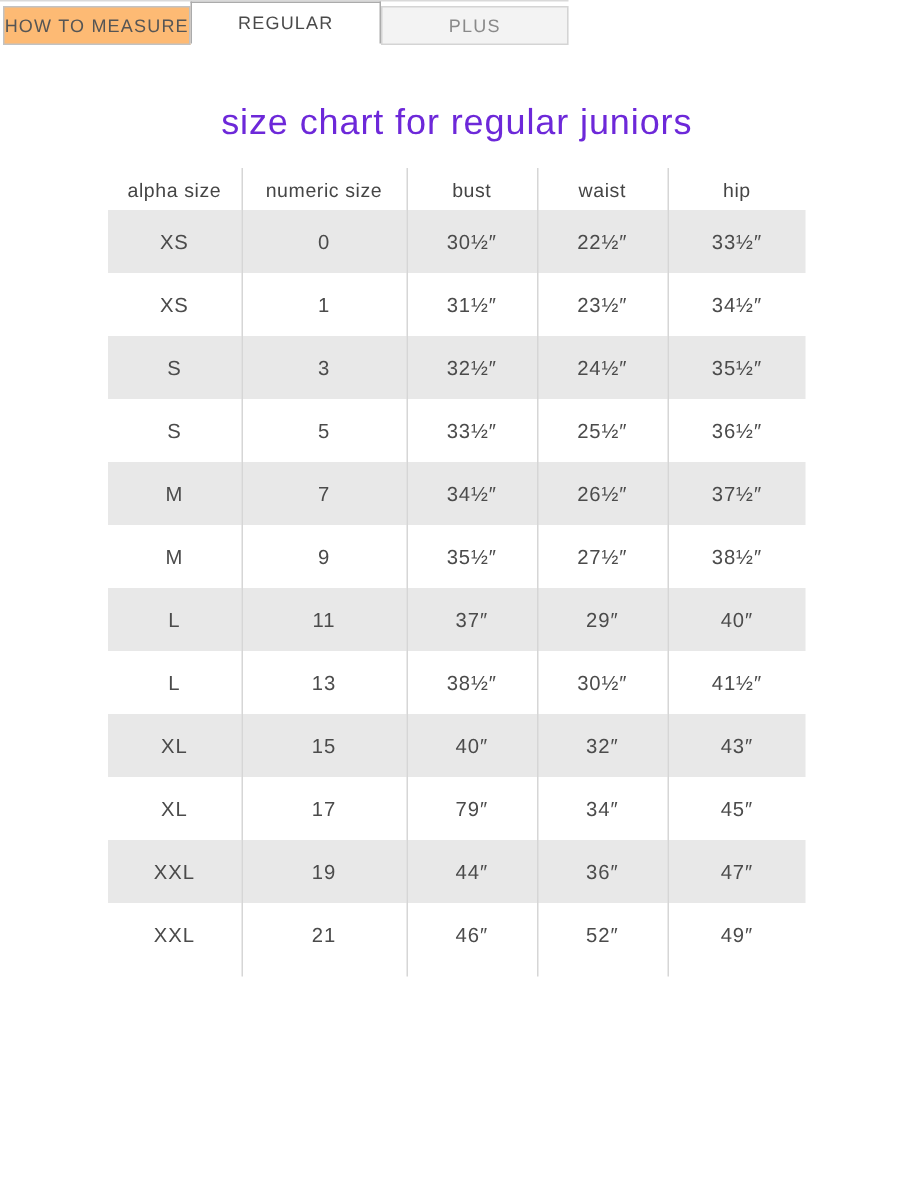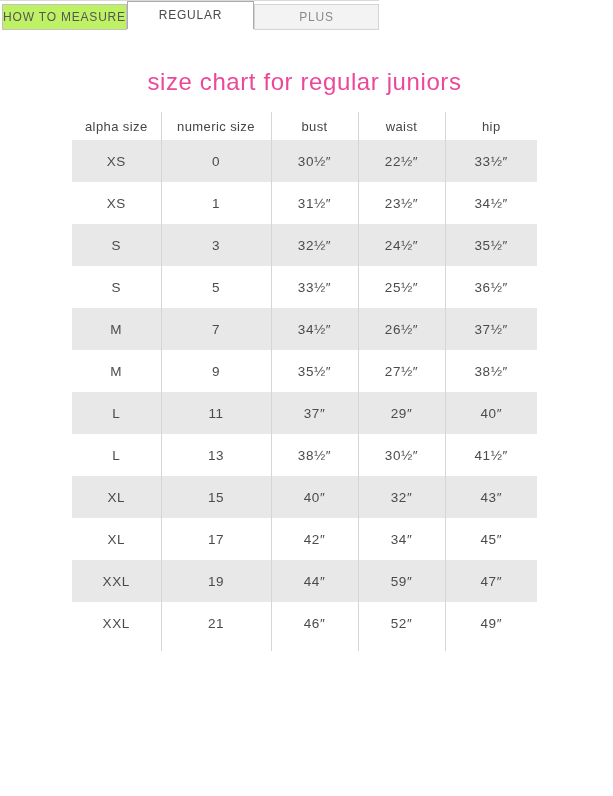--- a/index.html
+++ b/index.html
@@ -27,21 +27,21 @@
     text-align: center;
     font-size: 12px;
     letter-spacing: 0.8px;
     cursor: pointer;
     white-space: nowrap;
   }
   .tab-inactive-1 {
     left: 2px; top: 4px;
     width: 125px; height: 26px;
     line-height: 24px;
-    background: #bef264;
+    background: #fdba74;
     border: 1px solid #c2c2c2;
     color: #555555;
   }
   .tab-active {
     left: 127px; top: 1px;
     width: 127px; height: 28px;
     line-height: 27px;
     background: #ffffff;
     border: 1px solid #ababab;
     border-bottom: none;
@@ -59,21 +59,21 @@
 
   
   .page-title {
     margin-top: 30px;
     margin-left: 72px;
     width: 465px;
     text-align: center;
     font-size: 24px;
     font-weight: 300;
     letter-spacing: 0.6px;
-    color: #ec4899;
+    color: #6d28d9;
   }
 
   
   .table-wrap {
     margin-top: 16px;
     margin-left: 72px;
     width: 465px;
   }
   table.size-table {
     width: 465px;
@@ -209,29 +209,29 @@
         <tr class="stripe">
           <td>XL</td>
           <td>15</td>
           <td>40″</td>
           <td>32″</td>
           <td>43″</td>
         </tr>
         <tr>
           <td>XL</td>
           <td>17</td>
-          <td>42″</td>
+          <td>79″</td>
           <td>34″</td>
           <td>45″</td>
         </tr>
         <tr class="stripe">
           <td>XXL</td>
           <td>19</td>
           <td>44″</td>
-          <td>59″</td>
+          <td>36″</td>
           <td>47″</td>
         </tr>
         <tr>
           <td>XXL</td>
           <td>21</td>
           <td>46″</td>
           <td>52″</td>
           <td>49″</td>
         </tr>
       </tbody>

